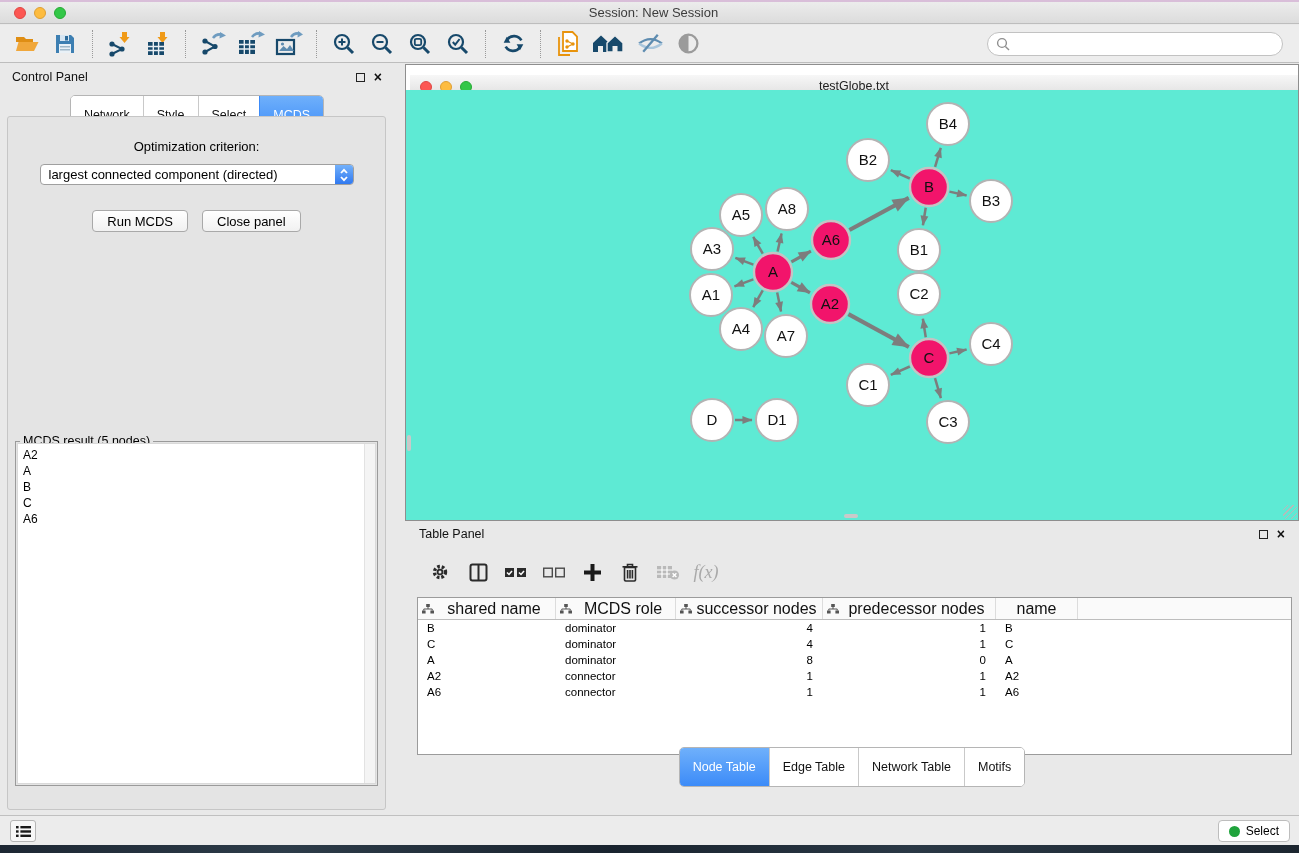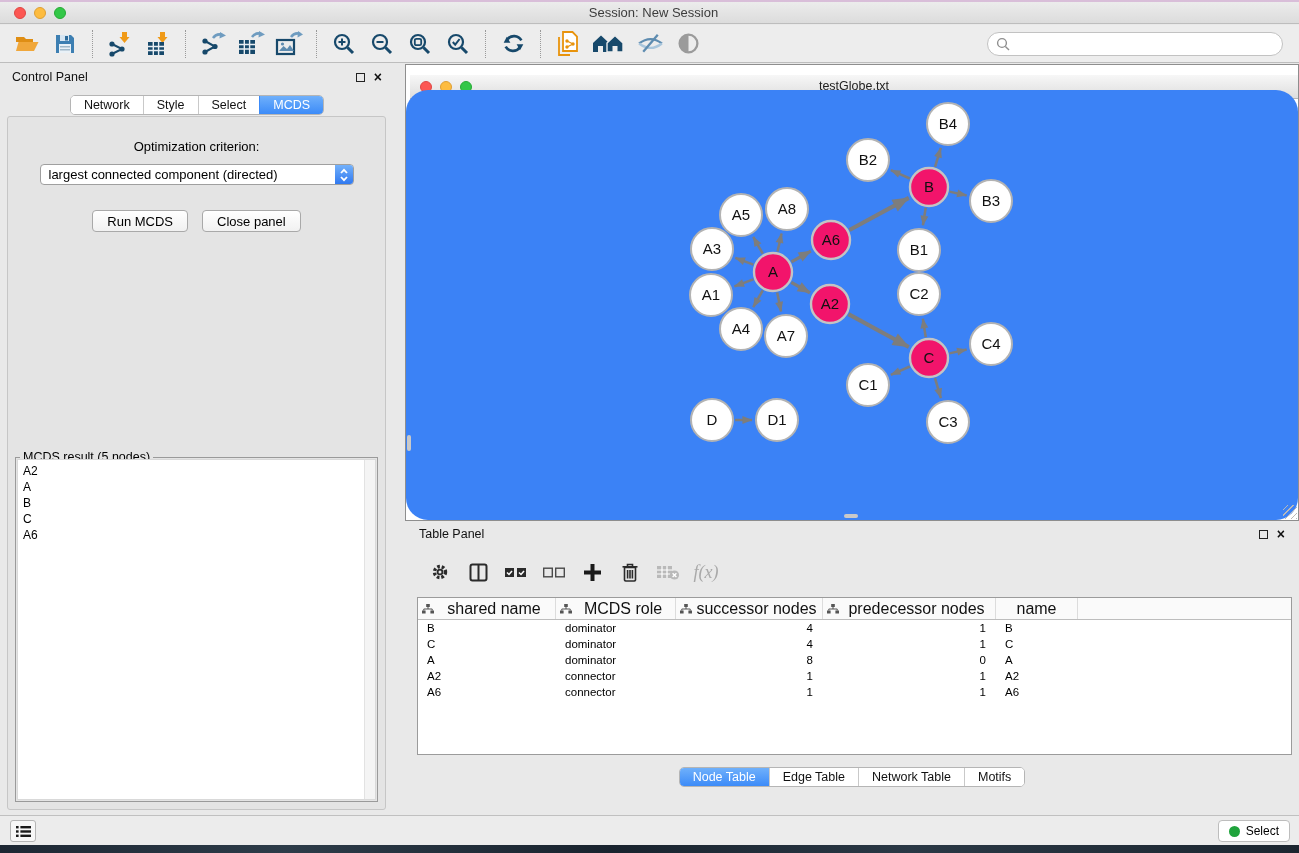--- a/index.html
+++ b/index.html
@@ -32,54 +32,54 @@
 
   
   .control-panel { position:absolute; left:0; top:0; width:394px; height:751px; }
   .panel-header { position:relative; height:26px; display:flex; align-items:center; padding:0 12px; }
   .panel-header .ptitle { font-size:12.5px; color:#111; }
   .panel-icons { margin-left:auto; display:flex; align-items:center; gap:9px; }
   .float-box { width:9px; height:9px; border:1.4px solid #222; display:inline-block; }
   .close-x { font-size:14px; font-weight:700; color:#111; line-height:10px; }
 
   .seg { display:inline-flex; border:1px solid #b5b5b5; border-radius:5px; background:#fff; overflow:hidden; }
-  .seg .tab { padding:2px 13px; font-size:12.5px; color:#111; border-left:1px solid #c9c9c9; background:#fff; }
+  .seg .tab { padding:12px 13px; font-size:12.5px; color:#111; border-left:1px solid #c9c9c9; background:#fff; }
   .seg .tab:first-child { border-left:none; }
   .seg .tab.active { background:linear-gradient(#6fb0fb,#3c8bf8); color:#fff; border-left-color:#3c8bf8; }
   .cp-tabs { position:absolute; left:0; right:0; top:31px; text-align:center; }
 
   .cp-content { position:absolute; left:7px; right:8px; top:52px; bottom:5px;
     background:#e4e4e4; border:1px solid #c6c6c6; border-radius:3px; }
   .opt-label { text-align:center; margin-top:22px; font-size:13px; color:#000; }
   .dropdown { position:relative; width:314px; height:21px; margin:10px auto 0 auto; background:#fff;
     border:1px solid #9f9f9f; border-radius:4px; display:flex; align-items:center; }
   .dropdown .dval { font-size:13px; padding-left:8px; color:#000; white-space:nowrap; }
   .stepper { position:absolute; right:0px; top:0px; width:18px; height:19px;
     background:linear-gradient(#73b1fb,#3079f0); border-radius:0 3px 3px 0;
     display:flex; flex-direction:column; align-items:center; justify-content:center; }
   .btn-row { display:flex; justify-content:center; gap:14px; margin-top:25px; }
   .pushbtn { font-size:13px; color:#000; background:linear-gradient(#ffffff,#f1f1f1);
     border:1px solid #a9a9a9; border-radius:4px; padding:2px 14px; height:22px; }
 
-  .result-box { position:absolute; left:7px; right:7px; top:340px; height:345px; border:1px solid #9a9a9a; }
+  .result-box { position:absolute; left:7px; right:7px; top:324px; height:345px; border:1px solid #9a9a9a; }
   .result-legend { position:absolute; top:-8px; left:4px; background:#e4e4e4; padding:0 3px; font-size:12.5px; color:#000; }
   .result-list { position:absolute; left:1px; right:1px; top:1px; bottom:1px; background:#fff;
     border:1px solid #d9d9d9; overflow:hidden; }
   .result-scroll { position:absolute; right:0; top:0; bottom:0; width:11px; background:#f4f4f4; border-left:1px solid #e2e2e2; }
   .result-list ul { list-style:none; padding:3px 5px; }
   .result-list li { font-size:12px; line-height:16px; color:#000; }
 
   
   .net-window { position:absolute; left:405px; top:0px; width:894px; height:457px;
     border:1px solid #8e8e8e; background:#fff; }
   .net-titlebar { position:absolute; left:4px; top:0; right:0; height:24px;
     background:linear-gradient(#f7f7f7,#dedede); border-bottom:1px solid #b5b5b5;margin-top:10px; }
   .net-titlebar .lights { left:10px; top:6px; }
   .net-titlebar .title { position:absolute; left:0; right:0; top:4px; text-align:center; font-size:12.5px; color:#222; }
-  .net-canvas { position:absolute; left:0; top:25px; right:0; bottom:0; background:#3b82f6;border-radius:22px; }
+  .net-canvas { position:absolute; left:0; top:25px; right:0; bottom:0; background:#5eead4; }
   .vthumb { position:absolute; left:1px; top:345px; width:4px; height:16px; background:#c9c9c9; border-radius:2px; }
   .hthumb { position:absolute; left:438px; bottom:2px; width:14px; height:4px; background:#c9c9c9; border-radius:2px; }
   .resize-grip { position:absolute; right:1px; bottom:1px; width:14px; height:14px;
     background:repeating-linear-gradient(135deg, transparent 0 3px, #b9b9b9 3px 4px); }
 
   
   .table-panel { position:absolute; left:405px; top:457px; width:894px; height:294px; }
   .tp-toolbar { position:absolute; left:6px; right:6px; top:28px; height:46px; display:flex; align-items:center; padding:0 10px; }
   .tpbtn { width:30px; height:30px; display:flex; align-items:center; justify-content:center; margin:0 4px; }
   .fx { font-family:"Liberation Serif", serif; font-style:italic; font-size:18px; color:#a9a9a9; }

